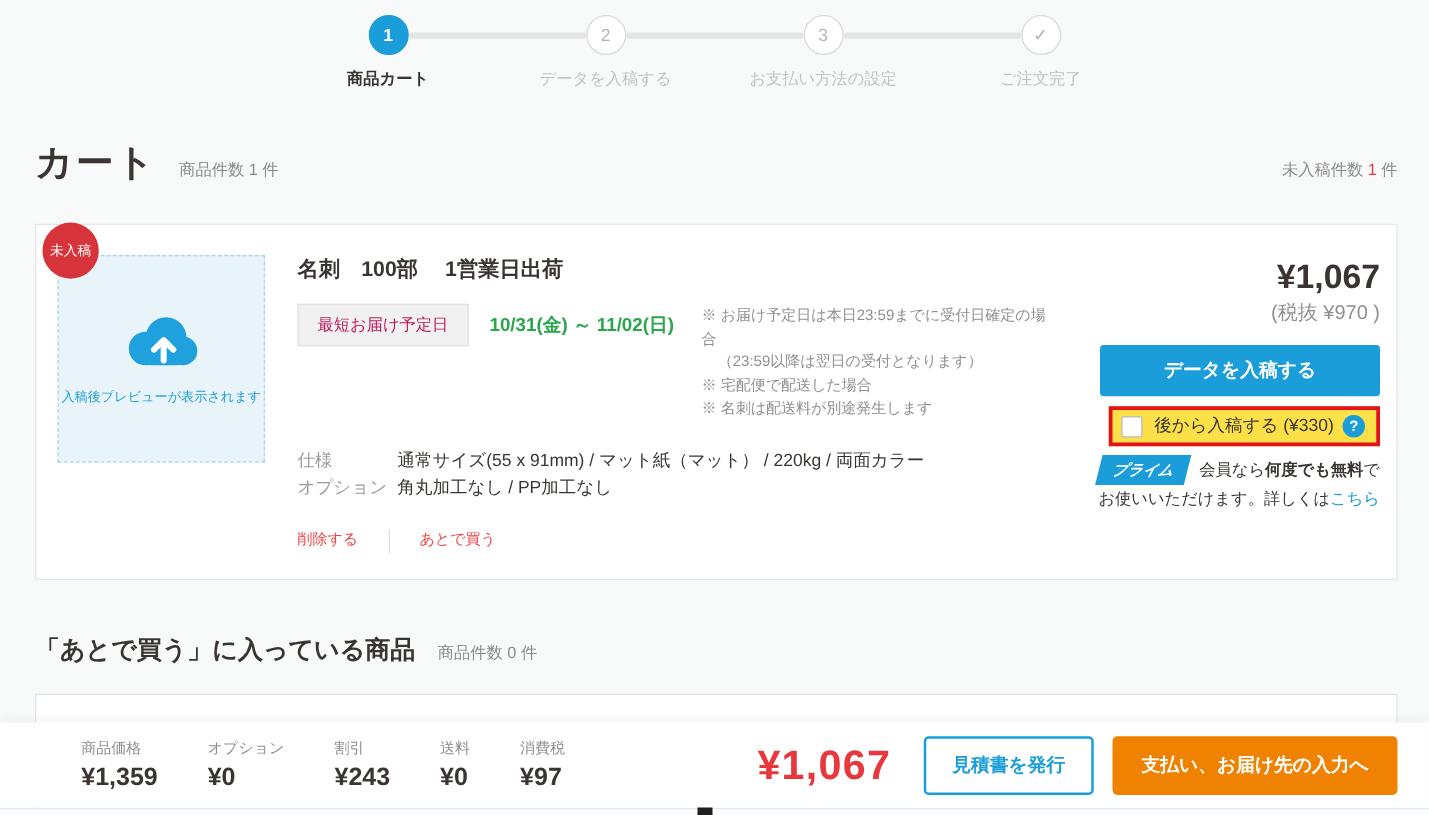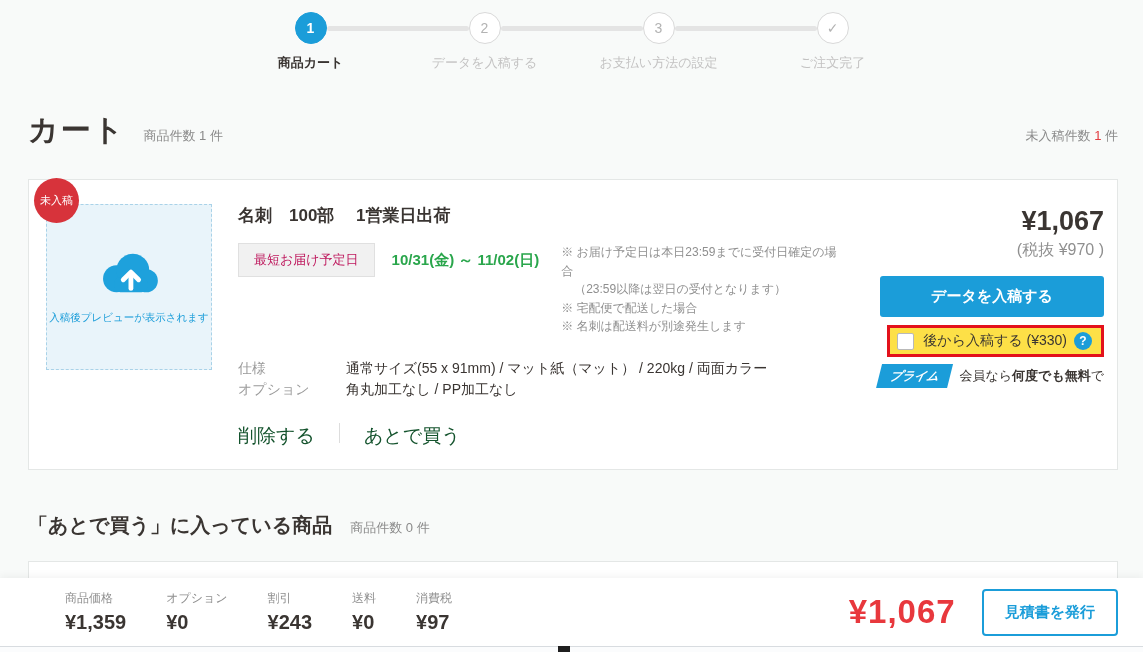--- a/index.html
+++ b/index.html
@@ -34,24 +34,24 @@
   .thumb-title { color:#1b9dd9; font-weight:bold; font-size:15px; line-height:1.4; margin-top:10px; }
   .thumb-note { color:#1b9dd9; font-size:10.5px; margin-top:12px; }
   .mid { flex:1; margin-left:26px; min-width:0; }
   .prod-title { font-size:17px; font-weight:bold; }
   .delivery-row { display:flex; margin-top:16px; align-items:flex-start; }
   .delivery-label { background:#f1f1f1; border:1px solid #e0e0e0; color:#be185d; font-size:13px; padding:7px 15px; flex:none; }
   .delivery-date { color:#2aa64c; font-weight:bold; font-size:15px; margin:8px 0 0 17px; white-space:nowrap; flex:none; }
   .notes { margin-left:22px; font-size:12px; color:#8f8f8f; line-height:1.55; }
   .notes .indent { padding-left:13px; }
   .spec { margin-top:24px; font-size:14px; }
-  .spec-row { display:flex; margin-top:3px;gap:28px; }
+  .spec-row { display:flex; margin-top:3px; }
   .spec-label { width:80px; color:#9b9b9b; flex:none; }
   .spec-value { color:#3a3532; }
-  .links { margin-top:24px; font-size:19px; color:#14532d; display:flex; align-items:flex-start; }
+  .links { margin-top:24px; font-size:12px; color:#ef4444; display:flex; align-items:flex-start; }
   .links .lnk { cursor:pointer; }
   .vdiv { width:1px; height:20px; background:#ddd; margin:0 24px; }
   .right { width:250px; flex:none; margin-left:12px; display:flex; flex-direction:column; align-items:flex-end; }
   .price { font-size:27px; font-weight:bold; line-height:1; margin-top:4px; }
   .price-tax { font-size:16px; color:#8f8f8f; margin-top:5px; }
   .upload-btn { margin-top:15px; width:224px; background:#1b9dd9; color:#fff; text-align:center; font-size:15px;
     font-weight:bold; padding:11px 0; border:none; border-radius:3px; cursor:pointer; font-family:inherit; }
   .later-box { margin-top:8px; border:3px solid #e3111b; padding:4px 9px 4px 7px; display:flex; align-items:center; background:#fde047; }
   .checkbox { width:17px; height:17px; background:#fff; border:1px solid #b9b9b9; border-radius:2px; cursor:pointer; flex:none; }
   .cb-label { font-size:14px; margin-left:9px; white-space:nowrap; }
@@ -173,20 +173,23 @@
     <button class="upload-btn">データを入稿する</button>
     <div class="later-box">
       <span class="checkbox"></span>
       <span class="cb-label">後から入稿する (¥330)</span>
       <span class="help">?</span>
     </div>
     <div class="prime">
       <div>
         <span class="prime-badge">プライム</span><span>会員なら</span><b>何度でも無料</b><span>で</span>
       </div>
+      <div>
+        <span>お使いいただけます。詳しくは</span><span class="lnk">こちら</span>
+      </div>
     </div>
   </div>
 </div>
 
 <div class="section2">
   <h2>「あとで買う」に入っている商品</h2>
   <div class="count">
     <span>商品件数</span>
     <span>0</span>
     <span>件</span>
@@ -210,15 +213,16 @@
   <div class="sum-col">
     <div class="sum-label">送料</div>
     <div class="sum-value">¥0</div>
   </div>
   <div class="sum-col">
     <div class="sum-label">消費税</div>
     <div class="sum-value">¥97</div>
   </div>
   <div class="total">¥1,067</div>
   <button class="quote-btn">見積書を発行</button>
+  <button class="checkout-btn">支払い、お届け先の入力へ</button>
 </div>
 <div class="bottom-edge"></div>
 <div class="cursor-mark"></div>
 
 </body></html>

